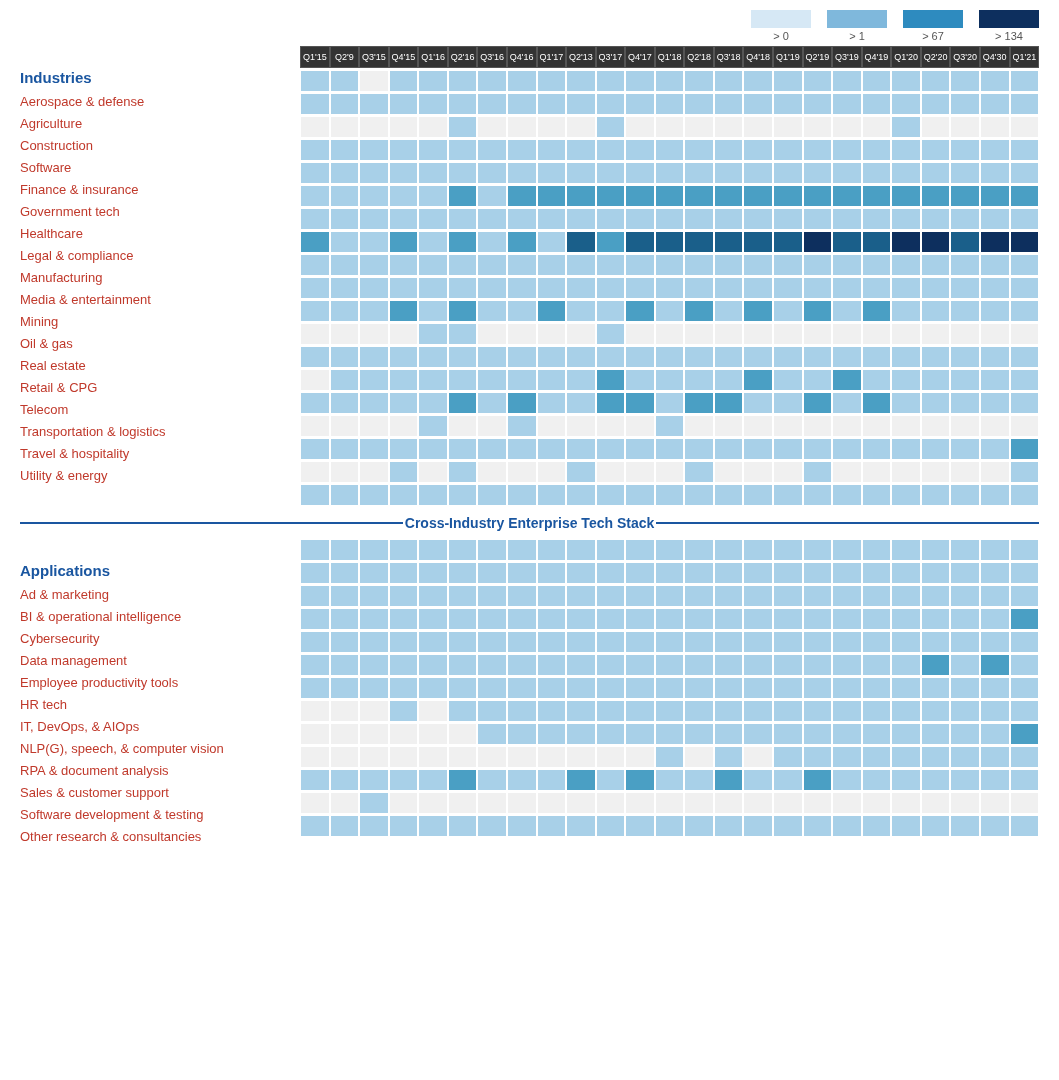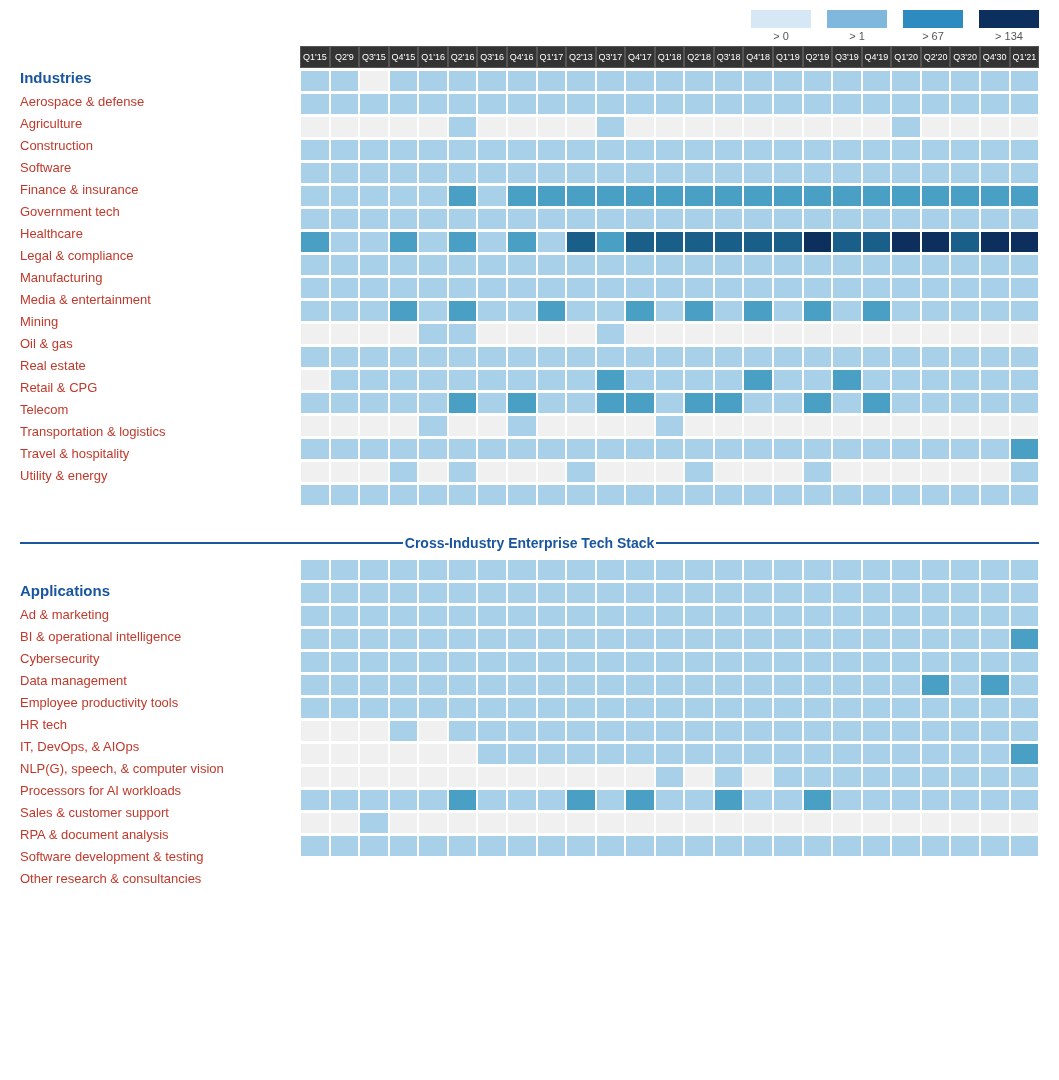--- a/index.html
+++ b/index.html
@@ -95,21 +95,21 @@
     }
     .heatmap-cell {
       flex: 1;
       min-width: 0;
       margin: 1px;
     }
 
     .divider-section {
       display: flex;
       align-items: center;
-      margin: 28px 0 8px 0;
+      margin: 8px 0 8px 0;
       gap: 2px;
     }
     .divider-line {
       flex: 1;
       height: 2px;
       background: #1a56a0;
     }
     .divider-text {
       color: #1a56a0;
       font-weight: bold;
@@ -778,27 +778,24 @@
         <div class="row-label linked">
           <a href="#">HR tech</a>
         </div>
         <div class="row-label linked">
           <a href="#">IT, DevOps, &amp; AIOps</a>
         </div>
         <div class="row-label linked">
           <a href="#">NLP(G), speech, &amp; computer vision</a>
         </div>
         <div class="row-label linked">
-          <a href="#">Processors for AI workloads</a>
+          <a href="#">RPA &amp;  document analysis</a>
         </div>
         <div class="row-label linked">
           <a href="#">Sales &amp; customer support</a>
-        </div>
-        <div class="row-label linked">
-          <a href="#">RPA &amp;  document analysis</a>
         </div>
         <div class="row-label linked">
           <a href="#">Software development &amp; testing</a>
         </div>
         <div class="row-label linked">
           <a href="#">Other research &amp; consultancies</a>
         </div>
       </div>
     <div class="heatmap-area">
 

